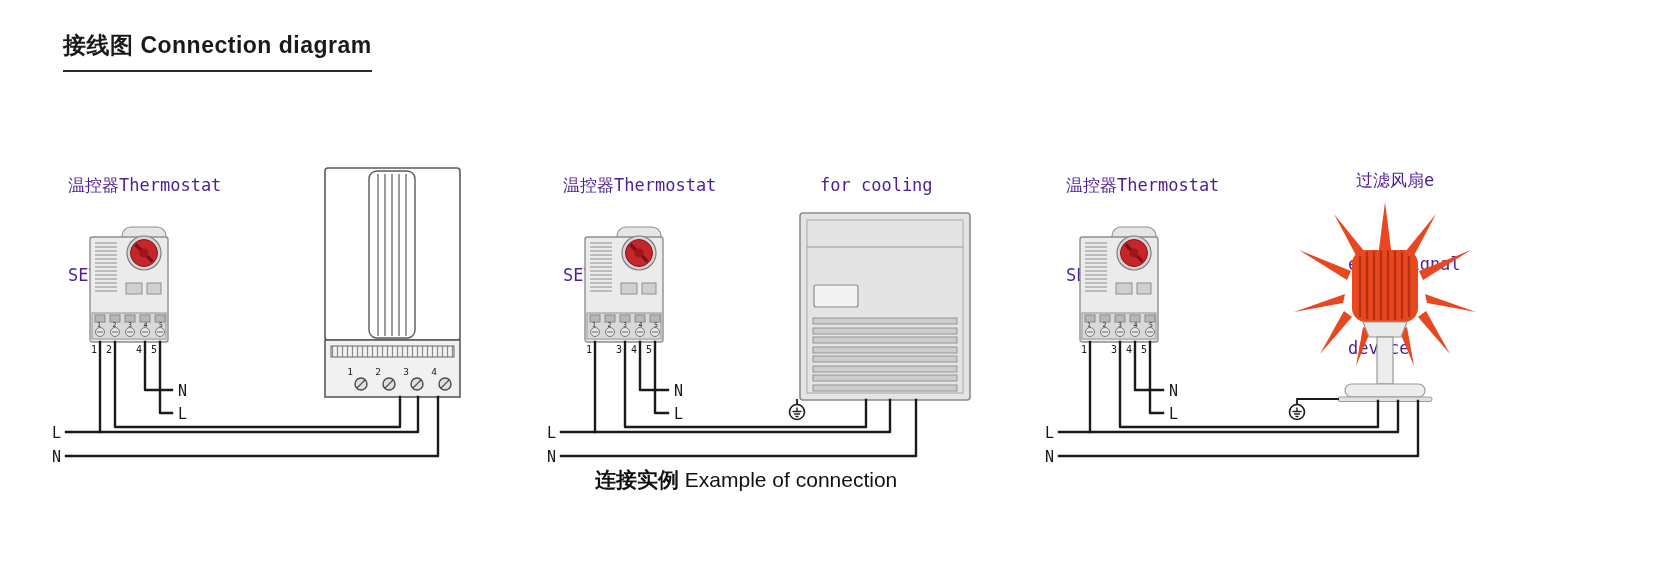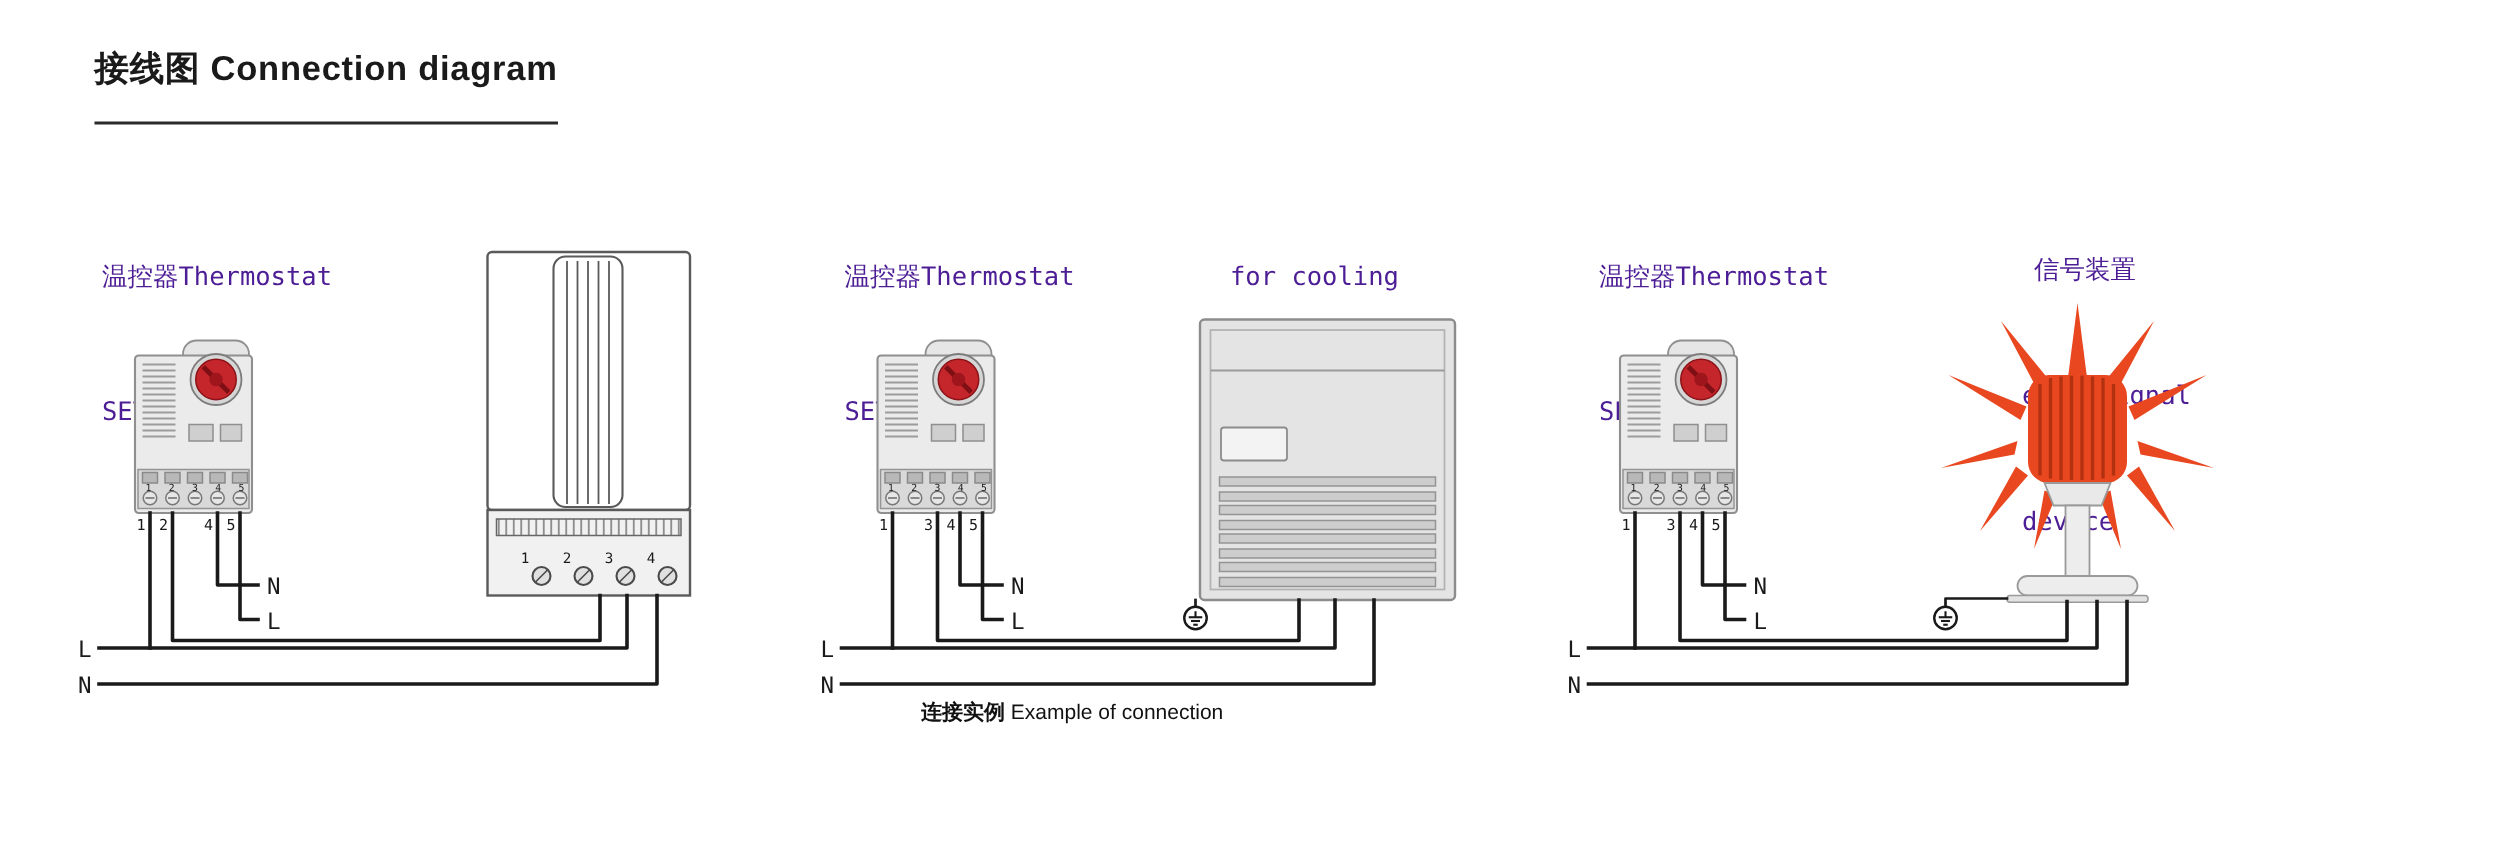--- a/index.html
+++ b/index.html
@@ -1,24 +1,24 @@
 <!DOCTYPE html>
 <html><head>
 <meta charset="utf-8">
 <style>
   html,body{margin:0;padding:0;background:#ffffff;}
   .stage{position:relative;width:1670px;height:572px;background:#ffffff;overflow:hidden;
          font-family:"Liberation Sans",sans-serif;color:#1a1a1a;}
   .title{position:absolute;left:63px;top:30px;font-size:23px;font-weight:600;
-         border-bottom:2px solid #2b2b2b;padding-bottom:20px;letter-spacing:.5px;}
+         border-bottom:2px solid #2b2b2b;padding-bottom:9px;letter-spacing:.5px;}
   .title .en{font-weight:600;}
   .dev-label{position:absolute;font-family:"DejaVu Sans Mono","Liberation Mono",monospace;
              font-size:17px;line-height:30px;color:#4c1d95;white-space:pre;}
   .dev-label.center{text-align:center;}
-  .caption{position:absolute;left:614px;top:466px;font-size:14px;color:#111;}
+  .caption{position:absolute;left:595px;top:466px;font-size:21px;color:#111;}
   .caption .zh{font-weight:700;}
   .caption .en{font-weight:500;}
   svg text{font-family:"DejaVu Sans Mono","Liberation Mono",monospace;fill:#1a1a1a;}
 </style>
 </head>
 <body>
 
 <div class="stage">
 
   <div class="title">
@@ -41,21 +41,21 @@
   </div>
   <div class="dev-label" style="left:820px;top:110px">
     <div>for cooling</div>
   </div>
 
   <div class="dev-label" style="left:1066px;top:110px">
     <div>温控器Thermostat</div>
     <div>SETR 011</div>
   </div>
   <div class="dev-label" style="left:1348px;top:110px;line-height:28px">
-    <div style="padding-left:8px">信号装置</div>
+    <div style="padding-left:8px">过滤风扇e</div>
     <div>e.g. Signal</div>
     <div>device</div>
   </div>
 
   <div class="caption">
     <span class="zh">连接实例</span><span class="en"> Example of connection</span>
   </div>
 
   <svg width="1670" height="572" viewBox="0 0 1670 572" style="position:absolute;left:0;top:0">
     <defs>

